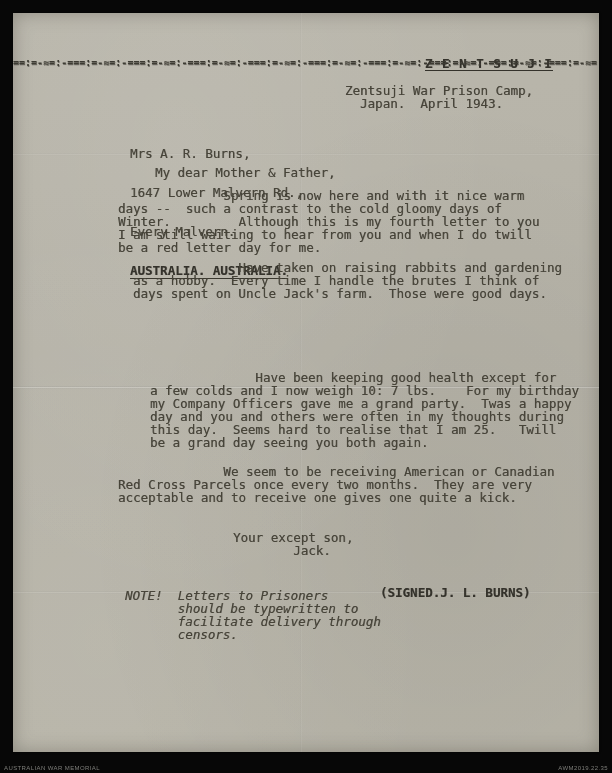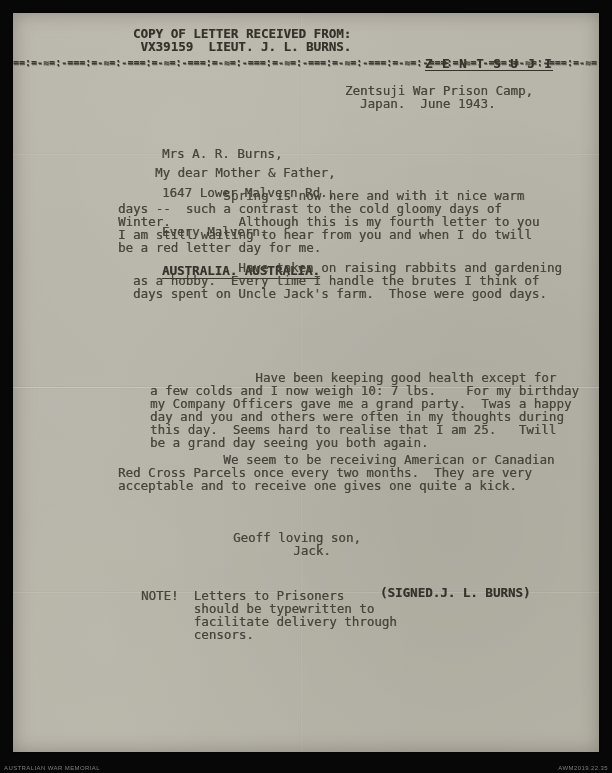--- a/index.html
+++ b/index.html
@@ -34,31 +34,29 @@
 <body>
 
 <div class="stage">
   <div class="paper">
 
     <div class="crease-h" style="top:373px;"></div>
     <div class="crease-h" style="top:578px;opacity:0.5;"></div>
     <div class="crease-h" style="top:140px;opacity:0.35;"></div>
     <div class="crease-v" style="left:287px;opacity:0.6;"></div>
 
-    <div class="blk bold" style="left:120px;top:14px;">COPY OF LETTER RECEIVED FROM:
- VX39159  LIEUT. J. L. BURNS.</div>
 
     <div class="blk bold zent" style="left:412px;top:44px;">Z E N T S U J I</div>
 
     <div class="divider">==:=-≈=:-===:=-≈=:-===:=-≈=:-===:=-≈=:-===:=-≈=:-===:=-≈=:-===:=-≈=:-===:=-≈=:-===:=-≈=:-===:=-≈=:-===:=-≈=:-===:=-≈=:-===:=-≈=:-=</div>
 
     <div class="blk" style="left:332px;top:71px;">Zentsuji War Prison Camp,
-  Japan.  June 1943.</div>
+  Japan.  April 1943.</div>
 
-    <div class="blk" style="left:117px;top:108px;margin-left:32px;">
+    <div class="blk" style="left:117px;top:108px;">
       <div class="addr-line">Mrs A. R. Burns,</div>
       <div class="addr-line">1647 Lower Malvern Rd.,</div>
       <div class="addr-line">Every Malvern.</div>
       <div class="addr-line bold"><span class="uline">AUSTRALIA. AUSTRALIA.</span></div>
     </div>
 
     <div class="blk" style="left:117px;top:153px;padding-left:25px;">My dear Mother &amp; Father,</div>
 
     <div class="blk" style="left:105px;top:176px;">              Spring is now here and with it nice warm
 days --  such a contrast to the cold gloomy days of
@@ -71,31 +69,31 @@
 days spent on Uncle Jack's farm.  Those were good days.</div>
 
 
     <div class="blk" style="left:105px;top:358px;margin-left:32px;">              Have been keeping good health except for
 a few colds and I now weigh 10: 7 lbs.    For my birthday
 my Company Officers gave me a grand party.  Twas a happy
 day and you and others were often in my thoughts during
 this day.  Seems hard to realise that I am 25.   Twill
 be a grand day seeing you both again.</div>
 
-    <div class="blk" style="left:105px;top:440px;">              We seem to be receiving American or Canadian
+    <div class="blk" style="left:105px;top:452px;">              We seem to be receiving American or Canadian
 Red Cross Parcels once every two months.  They are very
 acceptable and to receive one gives one quite a kick.</div>
 
 
-    <div class="blk" style="left:220px;top:518px;">Geoff loving son,
+    <div class="blk" style="left:220px;top:518px;">Your except son,
         Jack.</div>
 
     <div class="blk bold" style="left:367px;top:557px;margin-top:16px;">(SIGNED.J. L. BURNS)</div>
 
-    <div class="blk" style="left:128px;top:576px;">NOTE!  Letters to Prisoners
+    <div class="blk" style="left:112px;top:576px;font-style:italic;">NOTE!  Letters to Prisoners
        should be typewritten to
        facilitate delivery through
        censors.</div>
 
   </div>
 
   <div class="caption left">AUSTRALIAN WAR MEMORIAL</div>
   <div class="caption right">AWM2019.22.35</div>
 </div>
 

